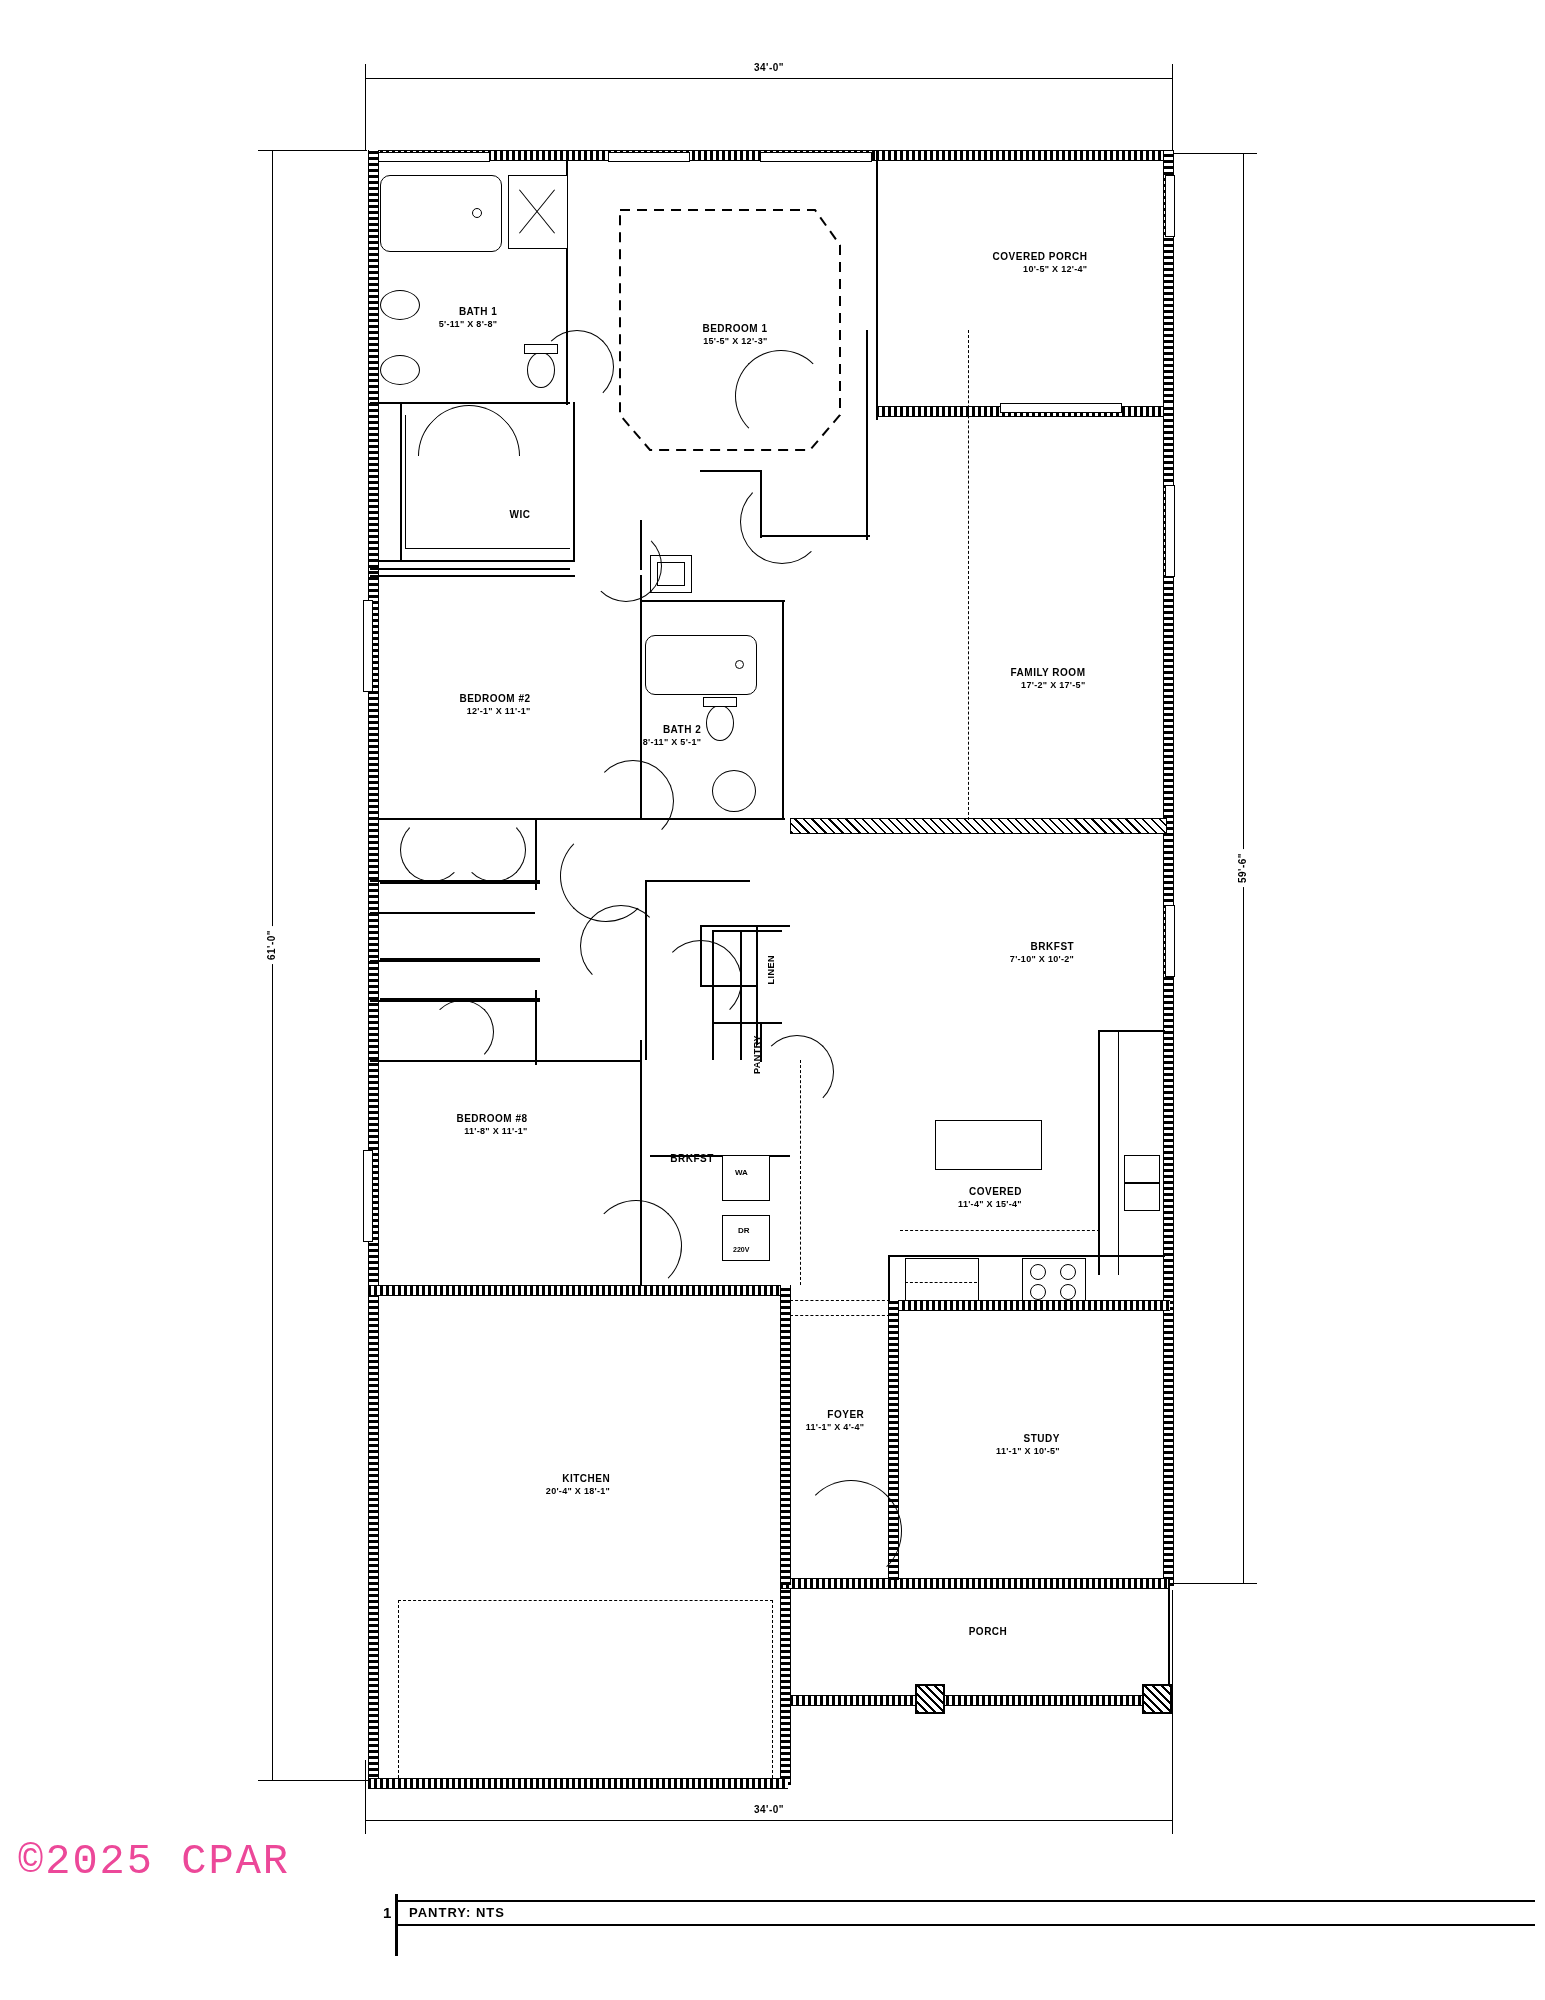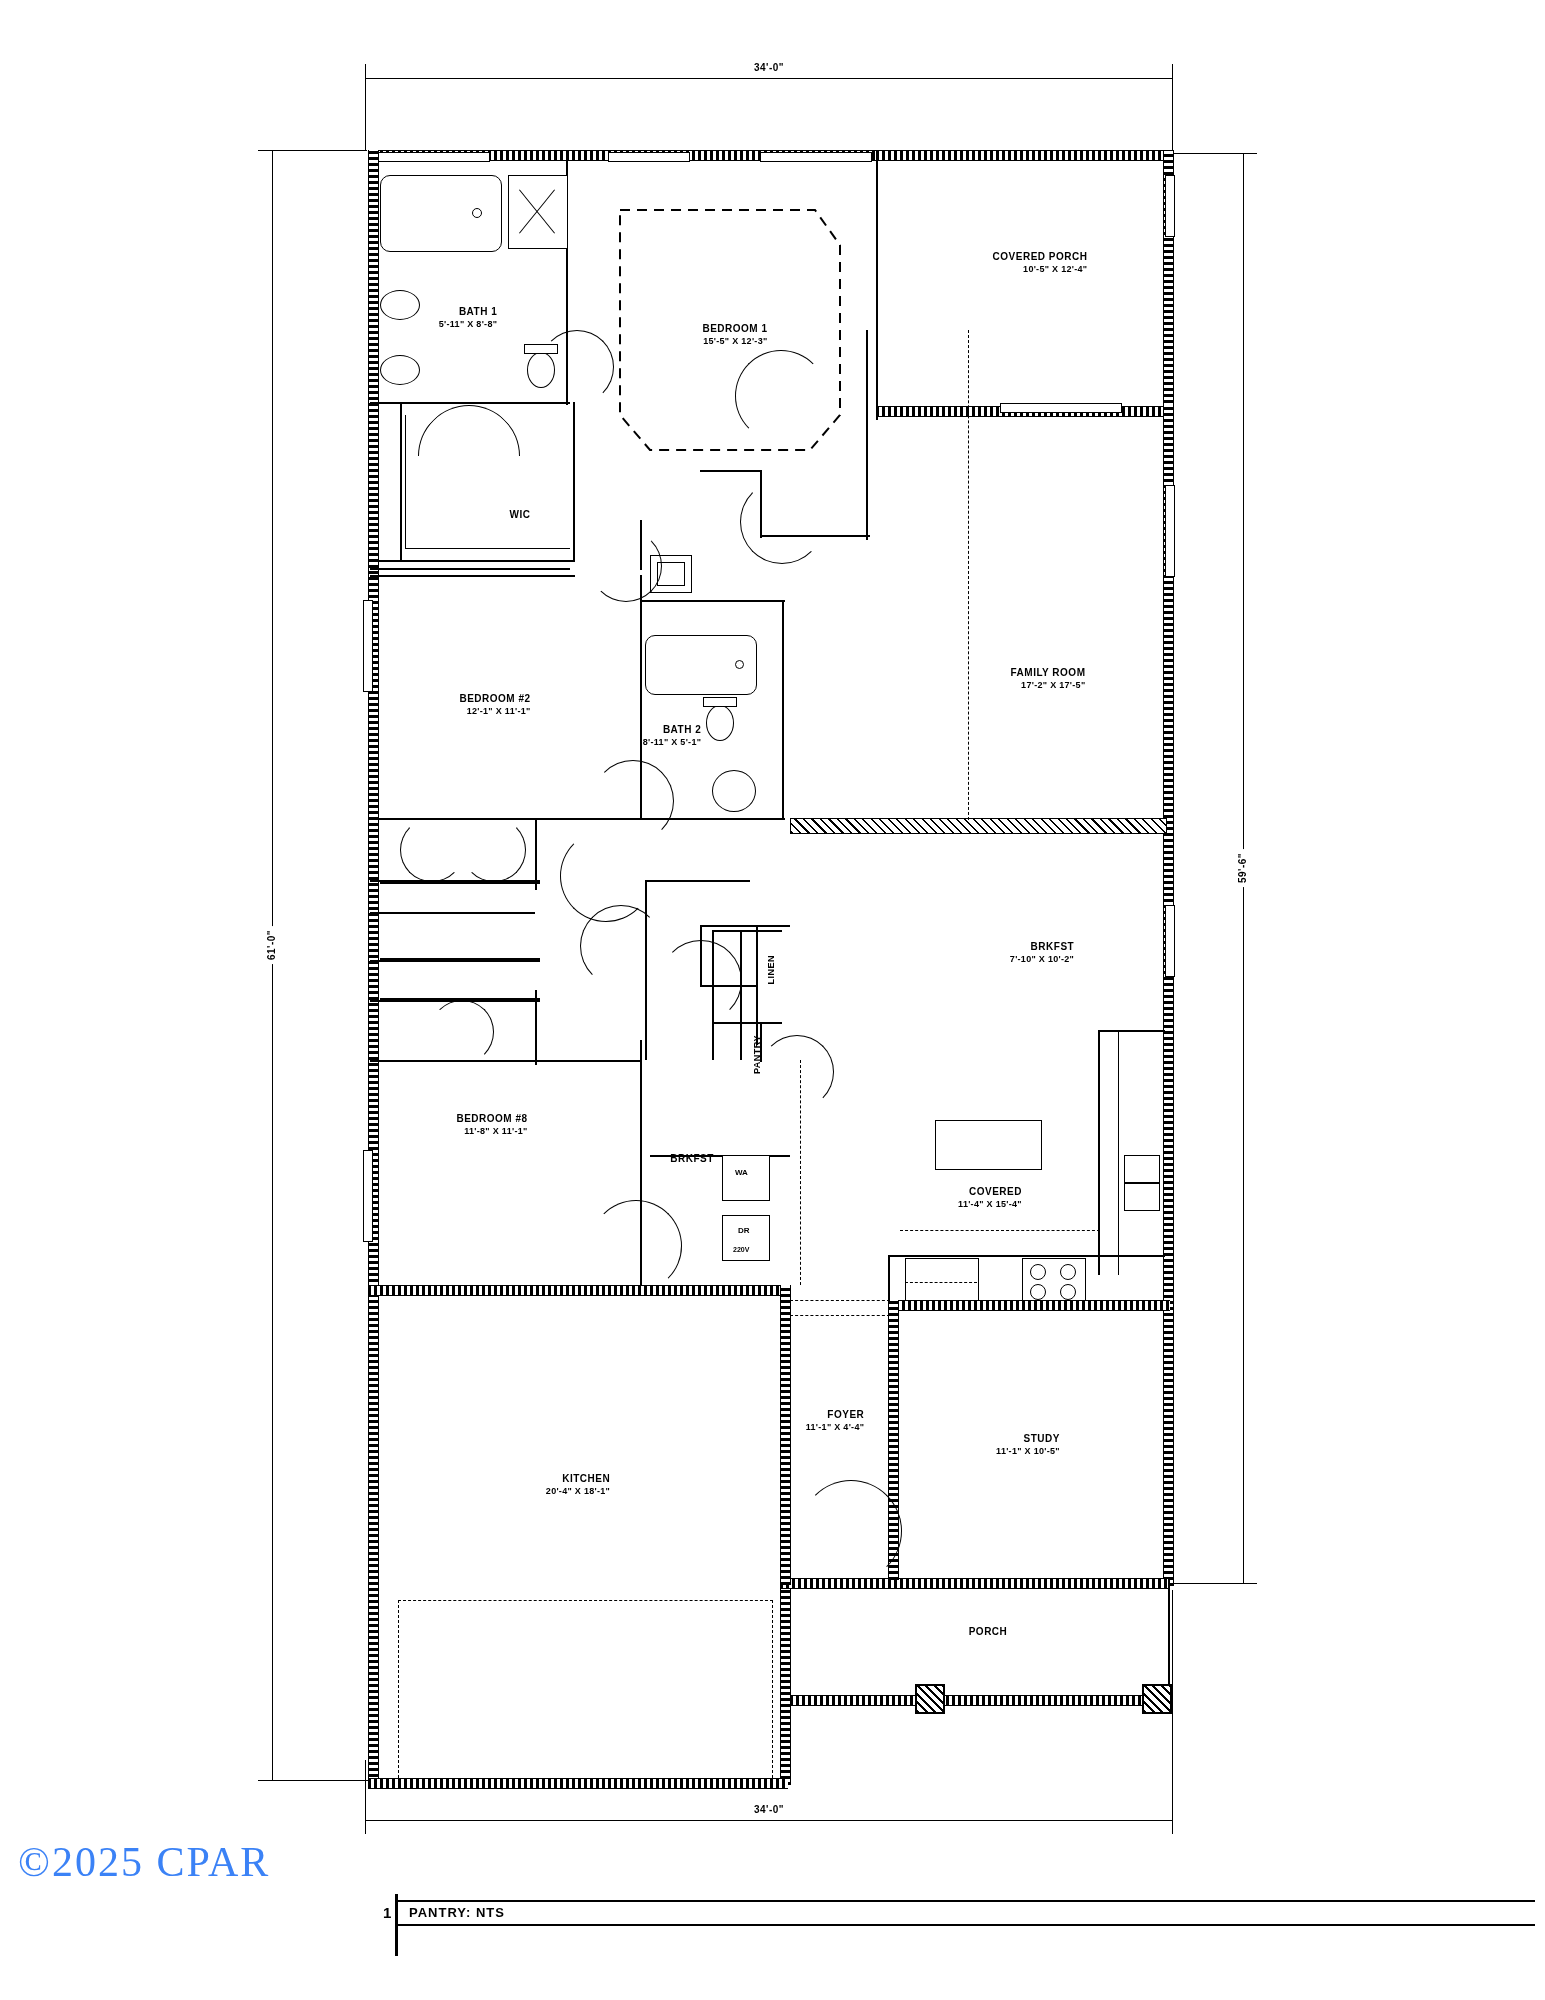--- a/index.html
+++ b/index.html
@@ -111,24 +111,24 @@
   }
   .door-arc {
     position: absolute;
     border: 1px solid #000;
     border-radius: 50%;
   }
   .copyright {
     position: absolute;
     left: 18px;
     top: 1838px;
-    font-family: Liberation Serif, serif;
+    font-family: Liberation Mono, monospace;
     font-size: 42px;
     letter-spacing: 2px;
-    color: #3b82f6;
+    color: #ec4899;
     font-weight: 400;
   }
   .titleblock {
     position: absolute;
     left: 395px;
     top: 1900px;
     width: 1140px;
   }
   .titleblock .tb-rule {
     height: 2px; background: #000; width: 100%;

